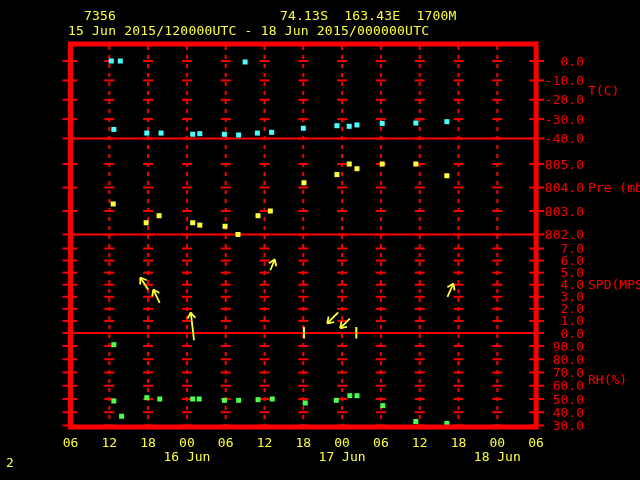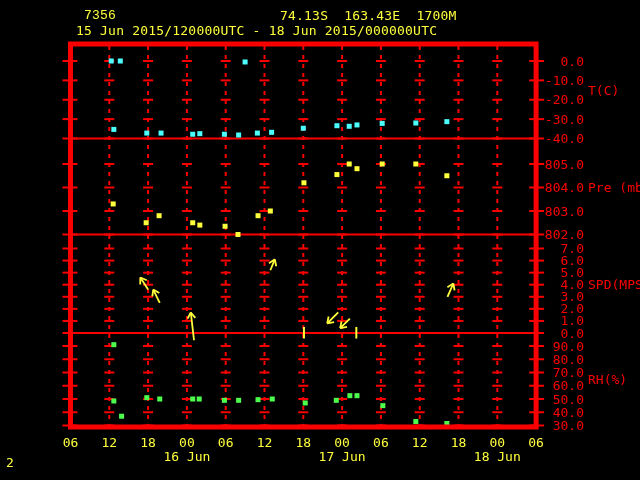--- a/index.html
+++ b/index.html
@@ -1,23 +1,23 @@
 <!DOCTYPE html>
 <html><head>
 <meta charset="utf-8">
 <style>
   html,body{margin:0;padding:0;background:#000;}
   body{width:640px;height:480px;overflow:hidden;position:relative;
        font-family:"DejaVu Sans Mono",monospace;}
   .screen{position:absolute;inset:0;background:#000;}
   .hdr{position:absolute;color:#ffff3c;font-size:13px;letter-spacing:.2px;
        white-space:pre;line-height:13px;}
-  #station{left:84px;top:9px;font-family:Liberation Mono, monospace;}
+  #station{left:84px;top:9px;}
   #location{left:268px;top:9px;margin-left:12px;}
-  #timerange{left:76px;top:24px;}
+  #timerange{left:68px;top:24px;}
   #pagenum{position:absolute;left:6px;top:455px;color:#ffff3c;font-size:13px;}
   svg{position:absolute;left:0;top:0;}
   svg text{font-family:"DejaVu Sans Mono",monospace;font-size:13px;}
 </style>
 </head>
 <body>
 
 <div class="screen">
   <div class="hdr" id="station">7356</div>
   <div class="hdr" id="location">74.13S  163.43E  1700M</div>

